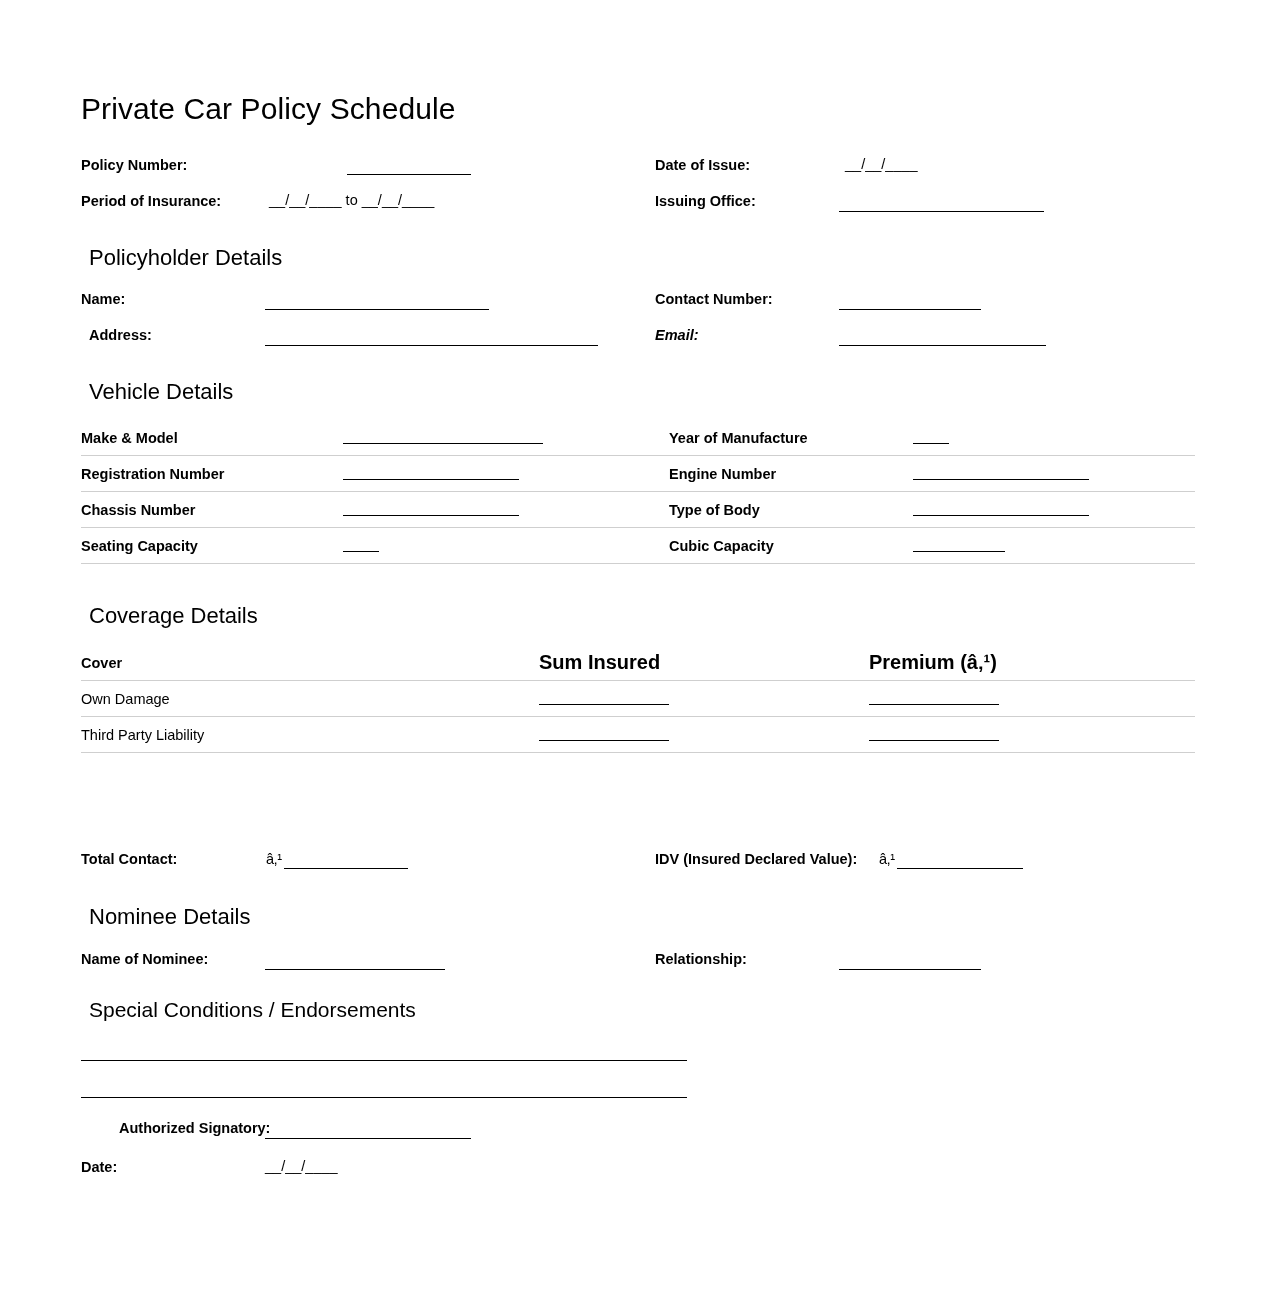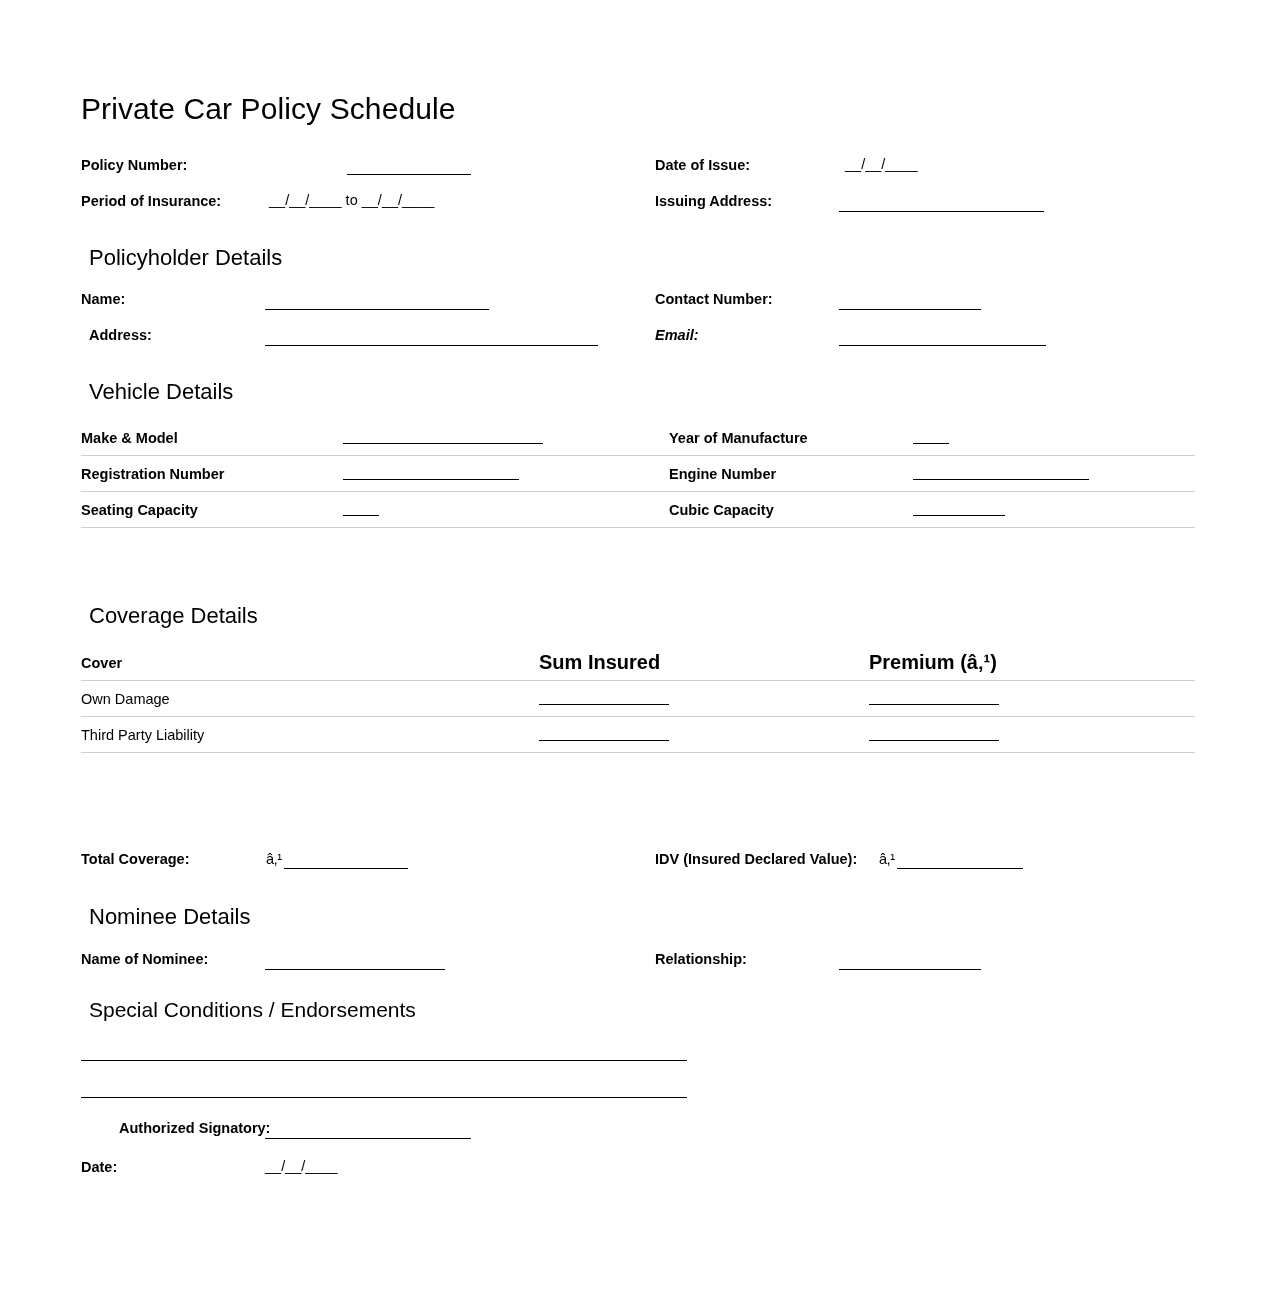--- a/index.html
+++ b/index.html
@@ -127,21 +127,21 @@
 
   <div class="fld" style="left:0; top:157px;">Policy Number:</div>
   <div class="rule" style="left:266px; top:174px; width:124px;"></div>
 
   <div class="fld" style="left:574px; top:157px;">Date of Issue:</div>
   <div class="blank" style="left:764px; top:156px;">__/__/____</div>
 
   <div class="fld" style="left:0; top:193px;">Period of Insurance:</div>
   <div class="blank" style="left:188px; top:192px;">__/__/____ to __/__/____</div>
 
-  <div class="fld" style="left:574px; top:193px;">Issuing Address:</div>
+  <div class="fld" style="left:574px; top:193px;">Issuing Office:</div>
   <div class="rule" style="left:758px; top:211px; width:205px;"></div>
 
   <h2 class="section-title" style="top:237px;">Policyholder Details</h2>
 
   <div class="fld" style="left:0; top:291px;">Name:</div>
   <div class="rule" style="left:184px; top:309px; width:224px;"></div>
 
   <div class="fld" style="left:574px; top:291px;">Contact Number:</div>
   <div class="rule" style="left:758px; top:309px; width:142px;"></div>
 
@@ -167,20 +167,26 @@
         <td class="lbl">Year of Manufacture</td>
         <td class="val"><span class="ul w-xs"></span></td>
       </tr>
       <tr>
         <td class="lbl">Registration Number</td>
         <td class="val"><span class="ul w-lg"></span></td>
         <td class="lbl">Engine Number</td>
         <td class="val"><span class="ul w-lg"></span></td>
       </tr>
       <tr>
+        <td class="lbl">Chassis Number</td>
+        <td class="val"><span class="ul w-lg"></span></td>
+        <td class="lbl">Type of Body</td>
+        <td class="val"><span class="ul w-lg"></span></td>
+      </tr>
+      <tr>
         <td class="lbl">Seating Capacity</td>
         <td class="val"><span class="ul w-xs"></span></td>
         <td class="lbl">Cubic Capacity</td>
         <td class="val"><span class="ul w-sm"></span></td>
       </tr>
     </tbody>
   </table>
 
   <h2 class="section-title" style="top:595px;">Coverage Details</h2>
 
@@ -204,21 +210,21 @@
         <td class="val"><span class="ul w-md"></span></td>
       </tr>
       <tr>
         <td class="lbl-reg">Third Party Liability</td>
         <td class="val"><span class="ul w-md"></span></td>
         <td class="val"><span class="ul w-md"></span></td>
       </tr>
     </tbody>
   </table>
 
-  <div class="fld" style="left:0; top:851px;">Total Coverage:</div>
+  <div class="fld" style="left:0; top:851px;">Total Contact:</div>
   <div class="fld-normal" style="left:185px; top:851px;">â‚¹</div>
   <div class="rule" style="left:203px; top:868px; width:124px;"></div>
 
   <div class="fld" style="left:574px; top:851px;">IDV (Insured Declared Value):</div>
   <div class="fld-normal" style="left:798px; top:851px;">â‚¹</div>
   <div class="rule" style="left:816px; top:868px; width:126px;"></div>
 
   <h2 class="section-title" style="top:896px;">Nominee Details</h2>
 
   <div class="fld" style="left:0; top:951px;">Name of Nominee:</div>

